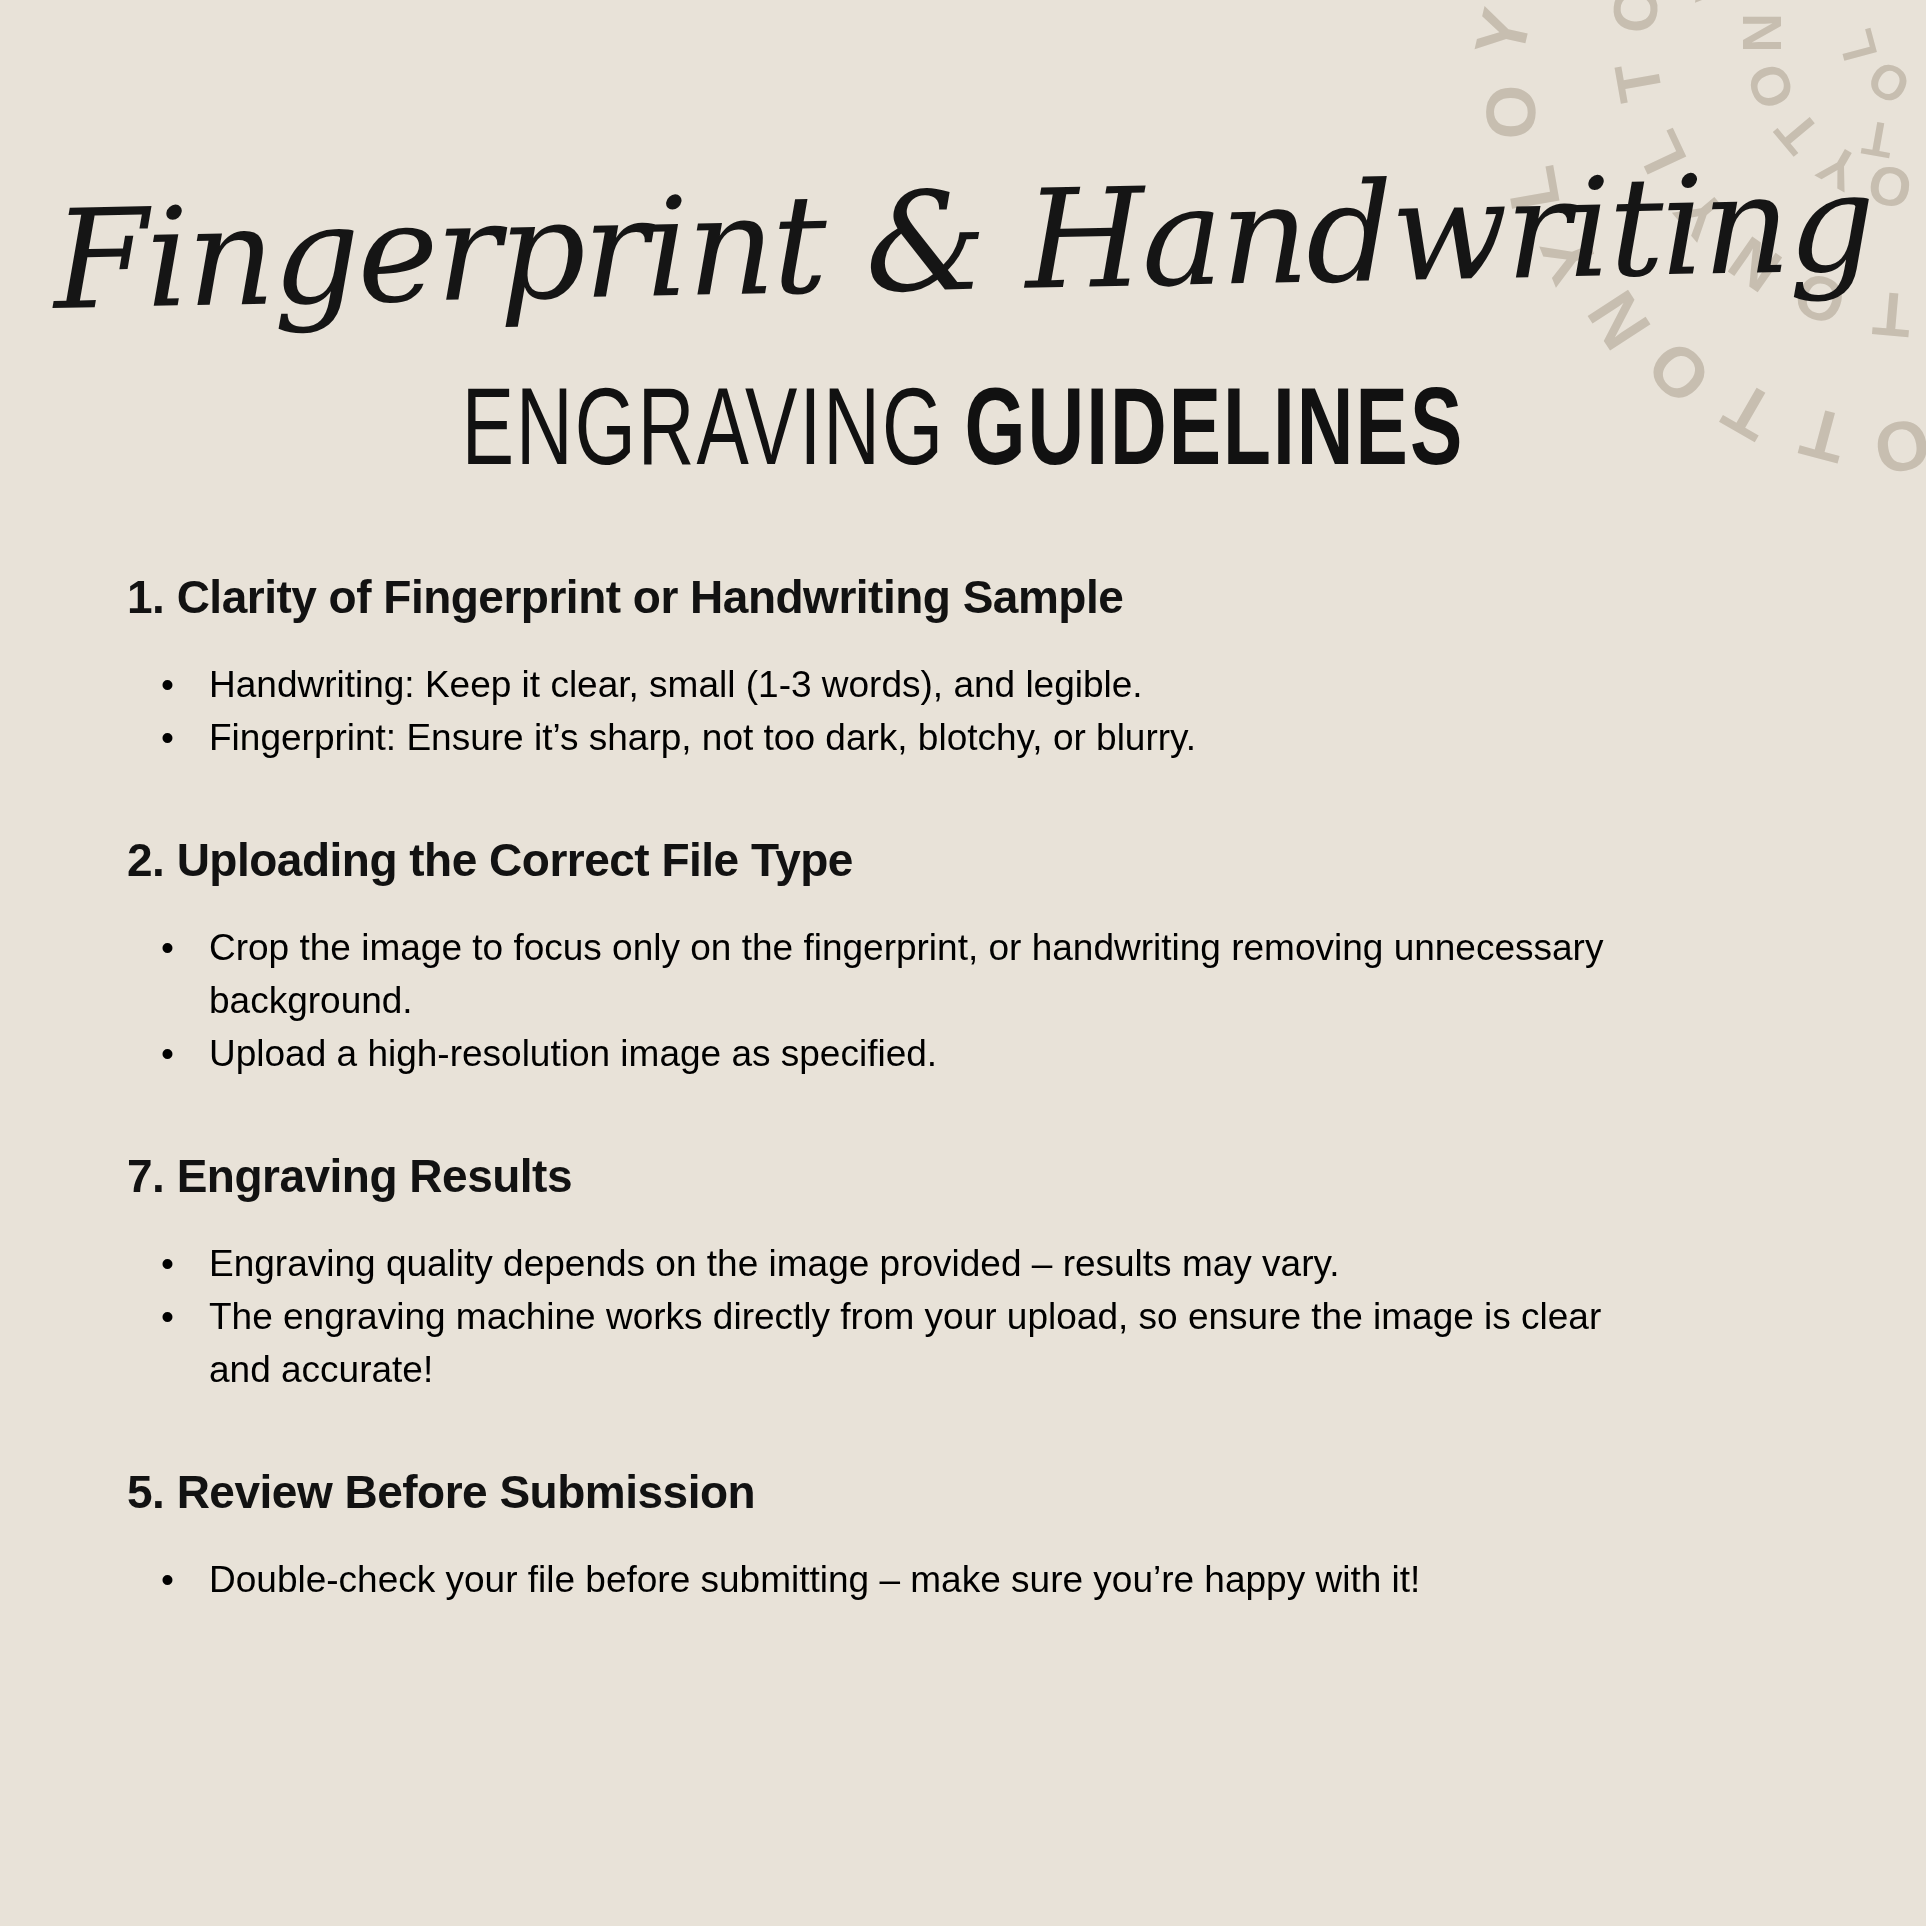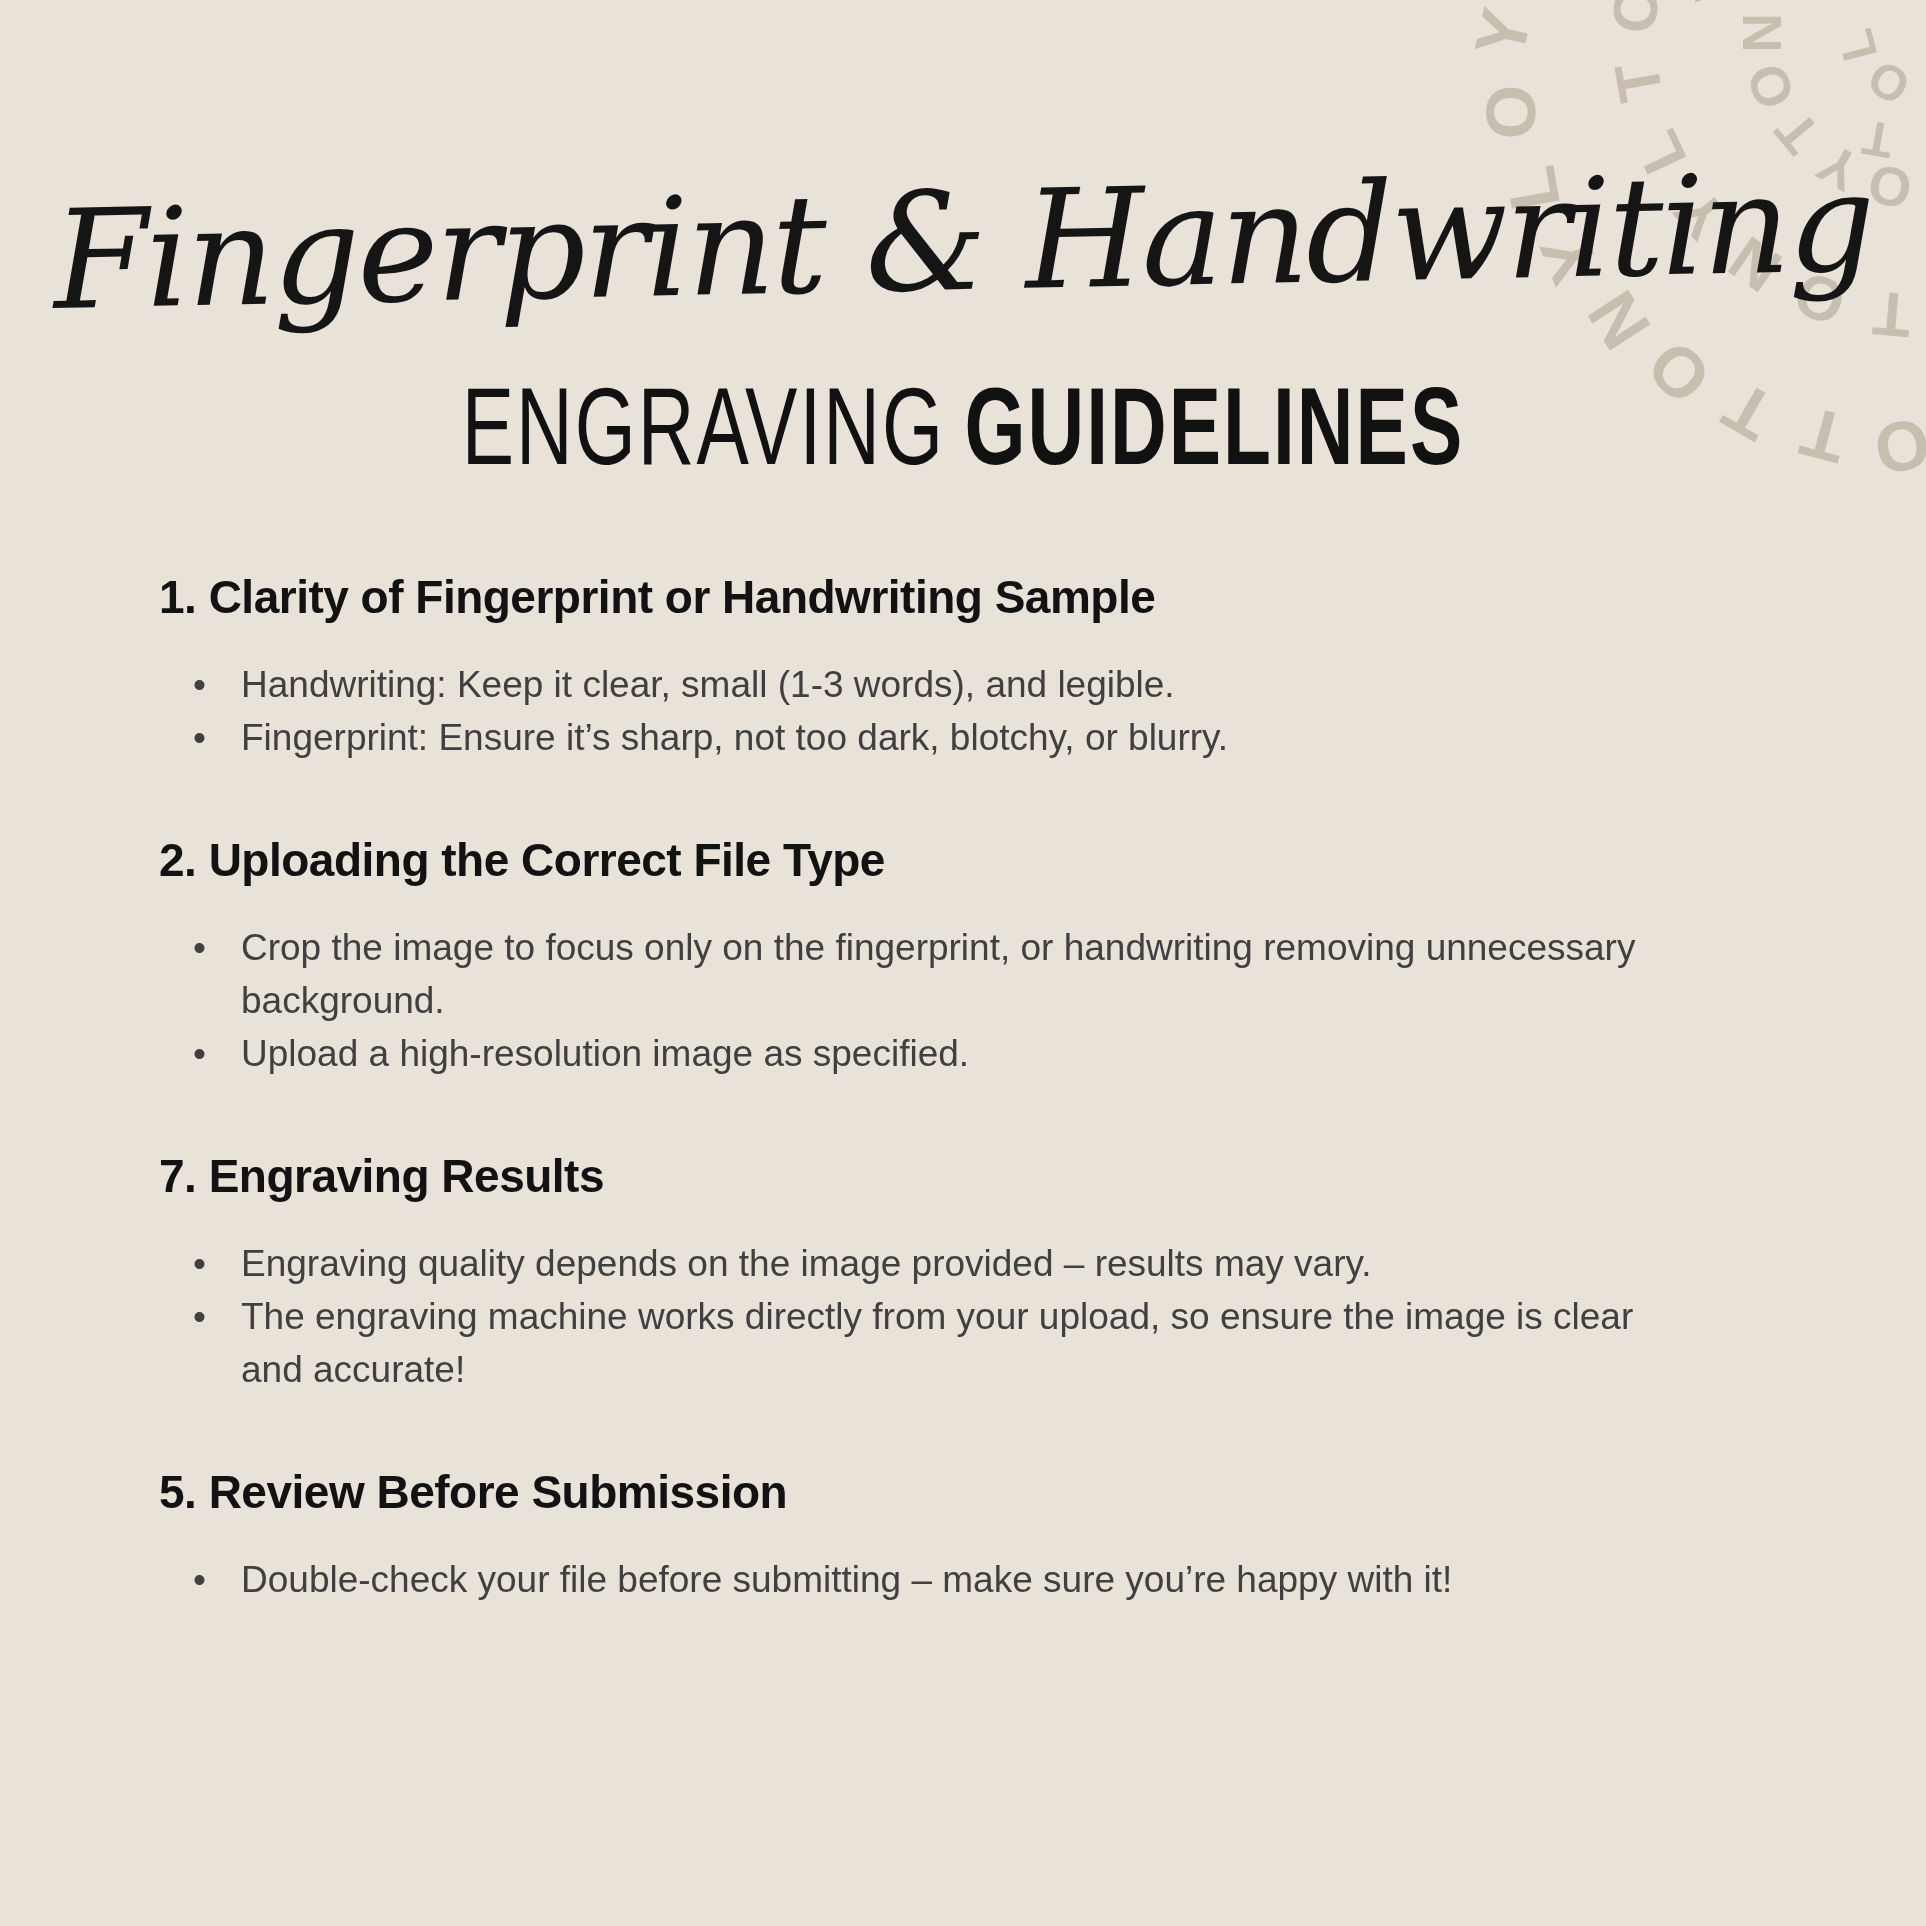--- a/index.html
+++ b/index.html
@@ -53,21 +53,20 @@
     color:#111;
   }
   .caps-title .regular{font-weight:400;}
   .caps-title .bold{font-weight:700; margin-left:27px;}
   
   .content{
     margin-top:92px;
     padding:0 108px 0 127px;
     position:relative;
     z-index:2;
-    margin-left:32px;
   }
   .guide-section h2{
     margin:0 0 30px 0;
     font-size:46px;
     line-height:62px;
     font-weight:700;
     letter-spacing:-0.5px;
     color:#121212;
   }
   .guide-section ul{
@@ -75,21 +74,21 @@
     margin:0 0 65px 0;
     padding:0;
   }
   .guide-section li{
     position:relative;
     padding-left:82px;
     max-width:1419px;
     font-size:37px;
     line-height:53px;
     letter-spacing:0;
-    color:#404040;
+    color:#000000;
   }
   .guide-section li::before{
     content:"\2022";
     position:absolute;
     left:34px;
     top:0;
   }
 </style>
 </head>
 <body>

